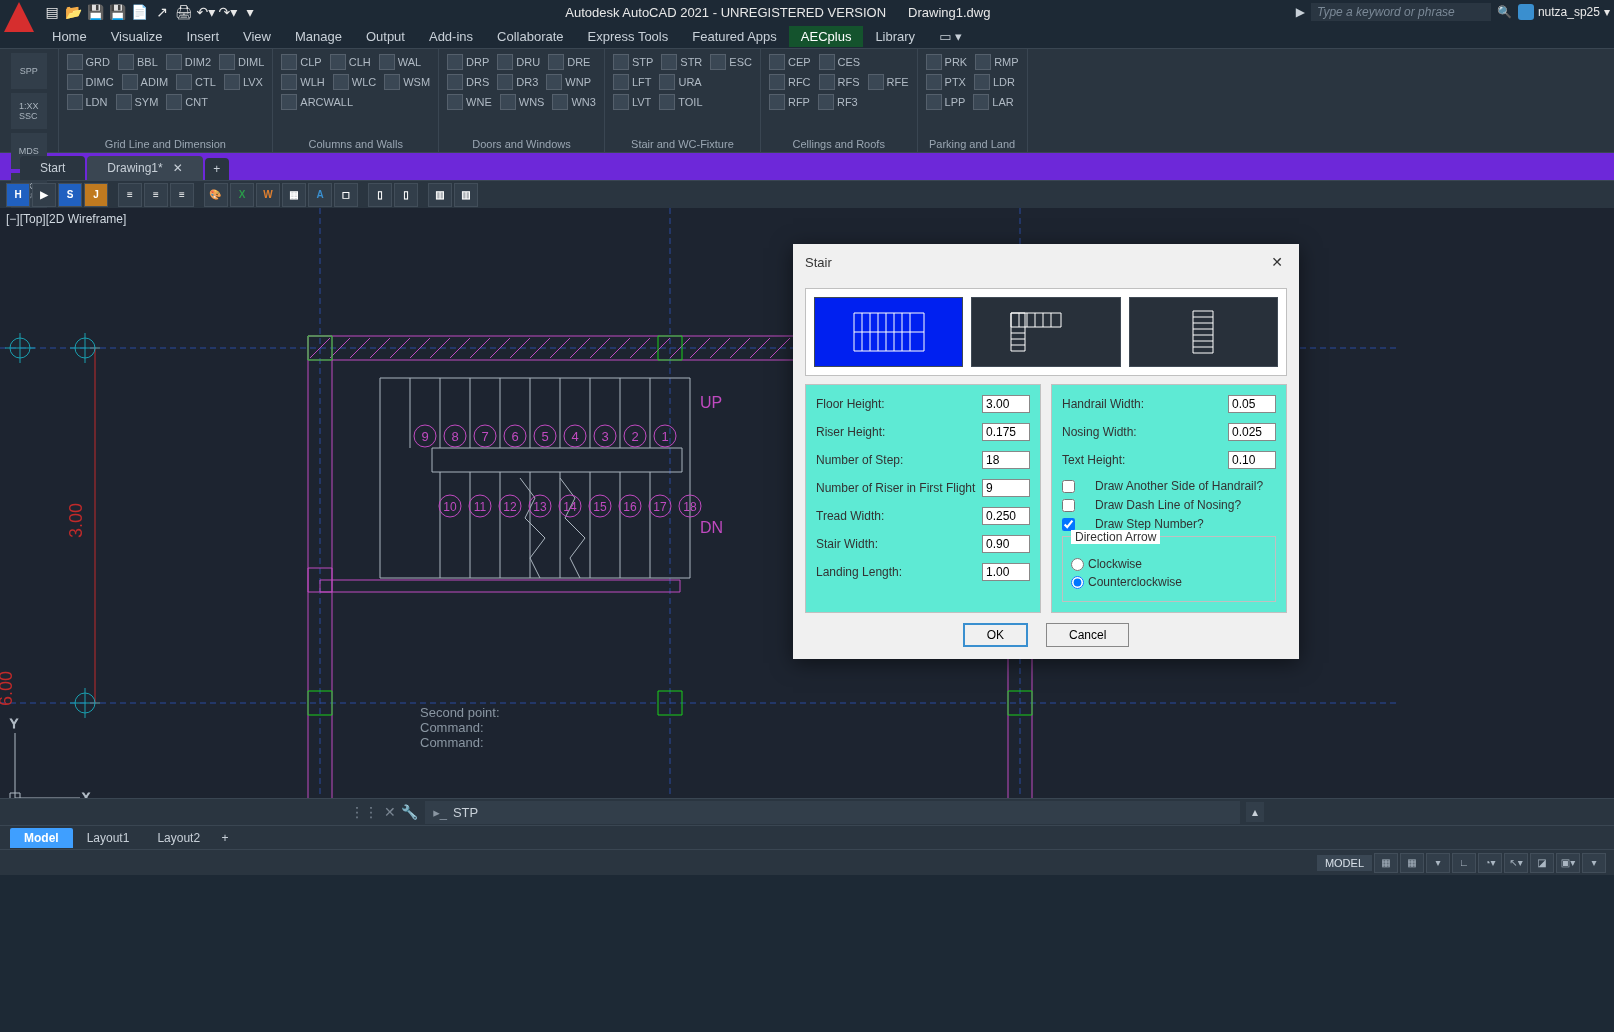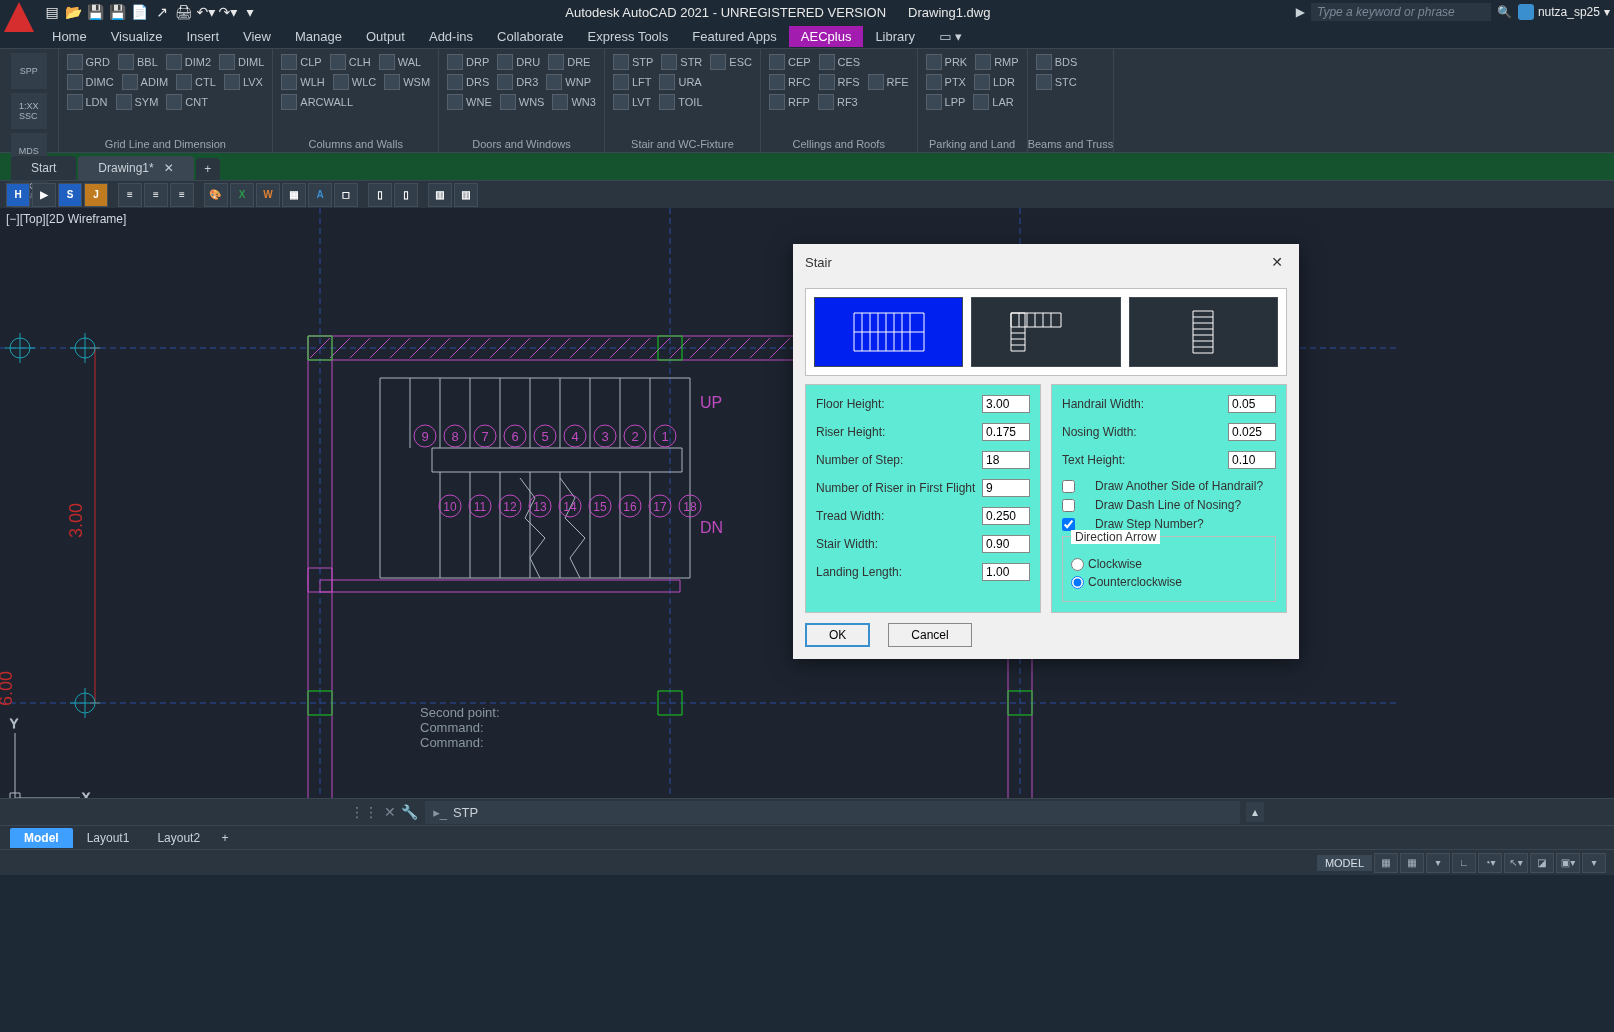--- a/index.html
+++ b/index.html
@@ -12,35 +12,35 @@
 .qat-btn { width: 20px; height: 20px; display: flex; align-items: center; justify-content: center; color: #e8e8e8; font-size: 14px; }
 .title-center { flex: 1; color: #e8e8e8; font-size: 13px; display: flex; justify-content: center; gap: 22px;}
 .title-right { display: flex; gap: 6px; align-items: center; }
 .searchbox { background: #2a3642; padding: 2px 6px; width: 180px; color: #7a8896; font-style: italic; font-size: 12px; }
 .user { color: #e8e8e8; display: flex; align-items: center; gap: 4px; }
 .user-icon { width: 16px; height: 16px; background: #3a8fcf; border-radius: 3px; display: inline-block; }
 
 
 .menubar { height: 24px; background: #1d2935; display: flex; align-items: center; padding-left: 40px; }
 .menu-item { padding: 3px 12px; color: #c8d0d8; font-size: 13px; }
-.menu-item.active { background: #a21caf; color: #fff; }
+.menu-item.active { background: #14532d; color: #fff; }
 
 
 .ribbon { height: 104px; background: #2a3540; display: flex; border-top: 1px solid #3a4652; }
 .ribbon-panel { border-right: 1px solid #3a4652; display: flex; flex-direction: column; }
 .ribbon-panel-body { flex: 1; display: flex; flex-direction: column; padding: 4px 6px; gap: 2px; }
 .ribbon-panel-body.big { flex-direction: column; align-items: center; gap: 4px; }
 .ribbon-panel-title { text-align: center; font-size: 11px; color: #9aa6b2; padding: 2px 0; }
 .rb-big { width: 36px; height: 36px; background: #323e4a; display: flex; flex-direction: column; align-items: center; justify-content: center; font-size: 9px; color: #aab4be; }
 .rb-row { display: flex; gap: 4px; }
 .rb-btn { display: flex; align-items: center; gap: 3px; font-size: 11px; color: #b0bac4; padding: 1px 2px; }
 .rb-icon { width: 16px; height: 16px; background: #3a4754; display: inline-block; border: 1px solid #55606c; }
 
 
-.doctabs { height: 28px; background: #14532d; display: flex; align-items: flex-end; padding-left: 11px; border-top: 1px solid #3a4652; }
+.doctabs { height: 28px; background: #6d28d9; display: flex; align-items: flex-end; padding-left: 20px; border-top: 1px solid #3a4652; }
 .doctab { padding: 5px 20px; background: #2a3540; color: #c8d0d8; font-size: 12px; border-radius: 4px 4px 0 0; margin-right: 2px; display: flex; gap: 10px; align-items: center;}
 .doctab.active { background: #3a4652; }
 .doctab-add { width: 24px; height: 22px; background: #2a3540; display: flex; align-items: center; justify-content: center; border-radius: 4px 4px 0 0; }
 
 
 .toolbar { height: 28px; background: #2a3540; display: flex; align-items: center; padding: 0 6px; gap: 2px; border-top: 1px solid #3a4652;}
 .tb-btn { width: 24px; height: 24px; background: #323e4a; border: 1px solid #424e5a; display: flex; align-items: center; justify-content: center; font-size: 10px; font-weight: bold; color: #fff;}
 .tb-sep { width: 6px; }
 
 
@@ -58,21 +58,21 @@
 .stair-type.selected { background: #0020f0; }
 .stair-params { display: flex; gap: 10px; margin-top: 8px; }
 .param-col { flex: 1; border: 1px solid #c0c0c0; padding: 10px 10px; background: #5eead4; }
 .param-row { display: flex; justify-content: space-between; align-items: center; margin-bottom: 10px; font-size: 12px; }
 .param-row input[type=text] { width: 48px; border: 1px solid #888; padding: 1px 3px; font-size: 12px; background: #fff;}
 .param-check { display: flex; align-items: flex-end; gap: 20px; margin-bottom: 5px; font-size: 12px; }
 .param-check input { width: 13px; height: 13px; }
 .fieldset { border: 1px solid #c0c0c0; padding: 6px 8px 8px; margin-top: 4px; }
 .fieldset-legend { font-size: 12px; padding: 0 4px; background: #fff; position: relative; top: -13px; display: inline-block;}
 .radio-row { display: flex; align-items: center; gap: 4px; margin-bottom: 4px; font-size: 12px;}
-.dialog-buttons { display: flex; justify-content: flex-start; gap: 18px; margin-top: 10px; }
+.dialog-buttons { display: flex; justify-content: center; gap: 18px; margin-top: 10px; }
 .dlg-btn { padding: 3px 22px; border: 1px solid #888; background: #f0f0f0; font-size: 12px; }
 .dlg-btn.primary { border: 2px solid #3a8fcf; }
 
 
 .cmd-area { background: #2a3540; border-top: 1px solid #3a4652; }
 .cmd-history { padding: 4px 420px 4px 420px; font-family: "Consolas", monospace; font-size: 13px; color: #8a96a2; background: transparent; position: absolute; bottom: 44px; left: 0;}
 .cmd-line { height: 26px; display: flex; align-items: center; padding: 0 350px 0 350px; gap: 6px; position: relative;}
 .cmd-handle { color: #7a8692; font-size: 14px;}
 .cmd-input { flex: 1; background: #323e4a; color: #c8d0d8; padding: 4px 8px; font-family: "Consolas", monospace; font-size: 13px; border: none; display: flex; align-items: center; gap: 6px;}
 .cmd-chev { color: #8a96a2; }
@@ -254,31 +254,20 @@
         <div class="rb-row">
           <div class="rb-btn"><span class="rb-icon"></span>PTX</div>
           <div class="rb-btn"><span class="rb-icon"></span>LDR</div>
         </div>
         <div class="rb-row">
           <div class="rb-btn"><span class="rb-icon"></span>LPP</div>
           <div class="rb-btn"><span class="rb-icon"></span>LAR</div>
         </div>
       </div>
       <div class="ribbon-panel-title">Parking and Land</div>
-    </div>
-    <div class="ribbon-panel">
-      <div class="ribbon-panel-body">
-        <div class="rb-row">
-          <div class="rb-btn"><span class="rb-icon"></span>BDS</div>
-        </div>
-        <div class="rb-row">
-          <div class="rb-btn"><span class="rb-icon"></span>STC</div>
-        </div>
-      </div>
-      <div class="ribbon-panel-title">Beams and Truss</div>
     </div>
   </div>
 
 <div class="doctabs">
   <div class="doctab">
       <span>Start</span>
     </div>
   <div class="doctab active">
     <span>Drawing1*</span>
     <span>✕</span>

